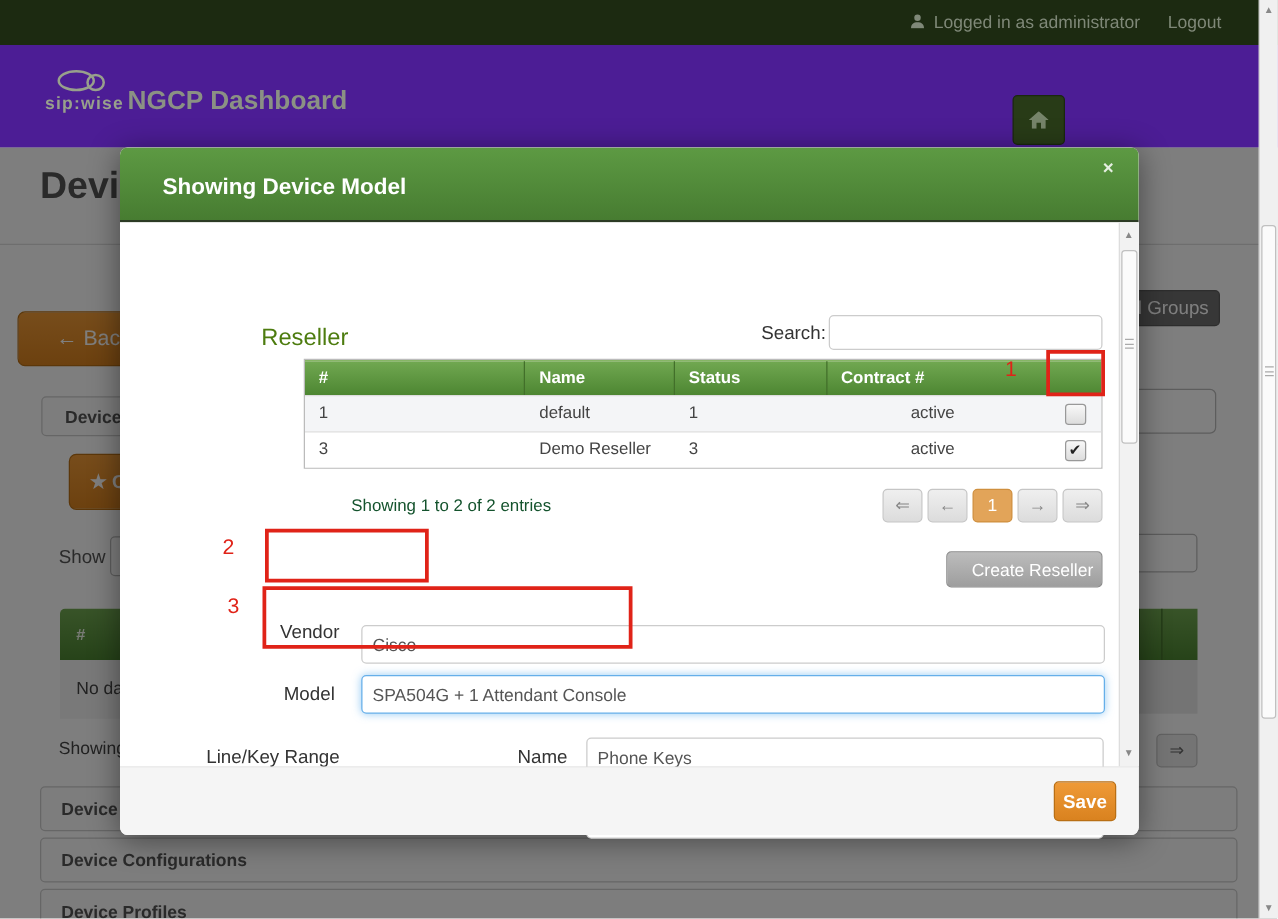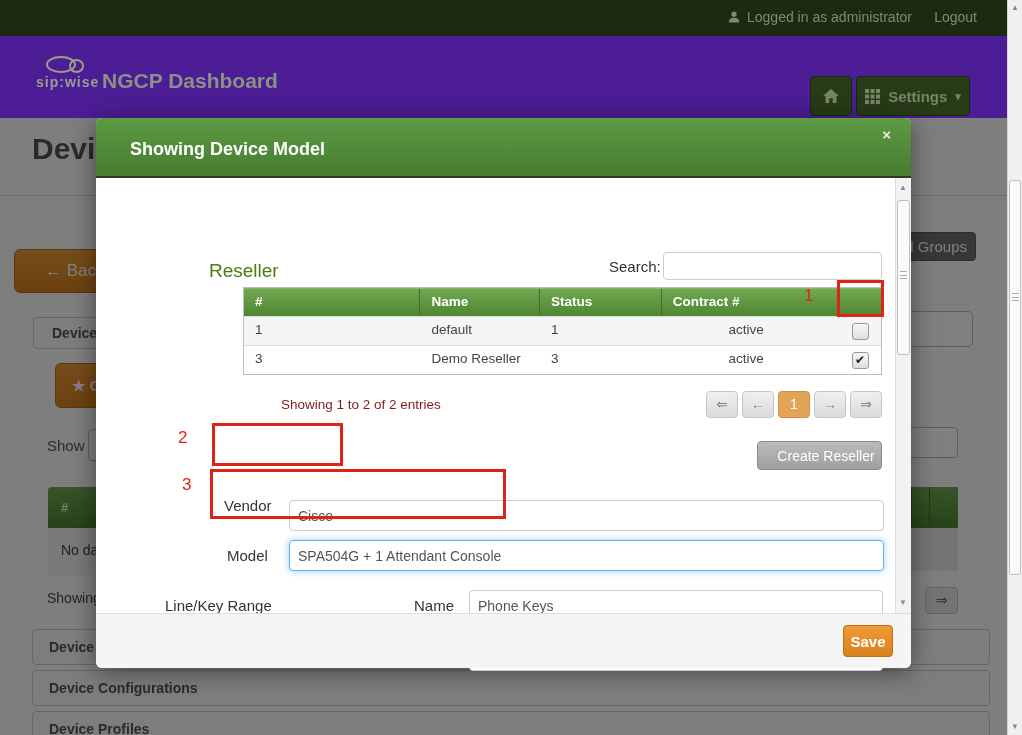--- a/index.html
+++ b/index.html
@@ -78,21 +78,21 @@
   .rtable-head { display:flex; height:28px; background:linear-gradient(#71a851,#4d8632); border-top:1px solid #86b565; color:#fff; font-weight:bold; }
   .rtable-head .cell { border-right:1px solid #426f2a; }
   .rtable-head .cell:last-child { border-right:none; }
   .rtable-row { display:flex; height:29px; color:#444; border-top:1px solid #ddd; }
   .row-odd { background:#f4f5f7; }
   .row-even { background:#fff; }
   .cell { padding:5px 11px; overflow:hidden; white-space:nowrap; }
   .c1 { width:177px; } .c2 { width:120px; } .c3 { width:178px; } .c4 { width:122px; } .c5 { width:42px; padding:5px 0; display:flex; align-items:center; justify-content:center; }
   .checkbox { width:17px; height:17px; border:1px solid #999; border-radius:3px; background:linear-gradient(#f8f8f8,#ddd); font-size:12px; line-height:15px; text-align:center; color:#222; cursor:pointer; }
 
-  .showing-text { position:absolute; left:185px; top:219px; font-size:13.5px; color:#7f1d1d; }
+  .showing-text { position:absolute; left:185px; top:219px; font-size:13.5px; color:#14532d; }
   .pagination { position:absolute; left:610px; top:213px; display:flex; gap:4px; }
   .pag-btn { width:32px; height:27px; background:linear-gradient(#efefef,#dcdcdc); border:1px solid #c5c5c5; border-radius:4px; color:#888; font-size:14px; text-align:center; line-height:25px; cursor:pointer; }
   .pag-active { background:#e2a459; border-color:#cf8f3e; color:#fff; }
   .create-reseller-btn { position:absolute; left:661px; top:263px; width:125px; height:29px; background:linear-gradient(#bcbcbc,#9e9e9e); border:1px solid #8a8a8a; border-radius:4px; color:#fff; font-size:14px; cursor:pointer;padding-left:13px; }
 
   .form-label { position:absolute; font-size:15px; color:#333; }
   .vendor-label { left:128px; top:319px; }
   .vendor-input { position:absolute; left:193px; top:312px; width:595px; height:31px;margin-top:10px; }
   .model-label { left:131px; top:369px; }
   .model-input { position:absolute; left:193px; top:362px; width:595px; height:31px; border-color:#66afe9; box-shadow:0 0 7px rgba(82,168,236,.6); }
@@ -141,37 +141,20 @@
     <div class="brand">
       <span class="bubble-big"></span>
       <span class="bubble-small"></span>
       <span class="brand-sipwise">sip:wise</span>
       <span class="brand-title">NGCP Dashboard</span>
     </div>
     <div class="nav-btn home-btn">
       <svg class="icon-svg" width="16" height="14" viewBox="0 0 16 14">
           <path d="M8 0 L16 7 L13.5 7 L13.5 14 L9.8 14 L9.8 9.2 L6.2 9.2 L6.2 14 L2.5 14 L2.5 7 L0 7 Z" fill="#76846a"></path>
         </svg>
-    </div>
-    <div class="nav-btn settings-btn">
-      <svg class="icon-svg" width="15" height="15" viewBox="0 0 15 15">
-          <g fill="#76846a">
-            <rect x="0" y="0" width="4" height="4"></rect>
-            <rect x="5.5" y="0" width="4" height="4"></rect>
-            <rect x="11" y="0" width="4" height="4"></rect>
-            <rect x="0" y="5.5" width="4" height="4"></rect>
-            <rect x="5.5" y="5.5" width="4" height="4"></rect>
-            <rect x="11" y="5.5" width="4" height="4"></rect>
-            <rect x="0" y="11" width="4" height="4"></rect>
-            <rect x="5.5" y="11" width="4" height="4"></rect>
-            <rect x="11" y="11" width="4" height="4"></rect>
-          </g>
-        </svg>
-      <span>Settings</span>
-      <span class="caret">▾</span>
     </div>
   </div>
 
   <div class="content">
     <div class="page-title">Device</div>
     <div class="title-divider"></div>
     <button class="btn-orange back-btn">← Back</button>
     <div class="panel panel-models">Device M</div>
     <button class="btn-orange create-model-btn">★ C</button>
     <span class="show-label">Show</span>

